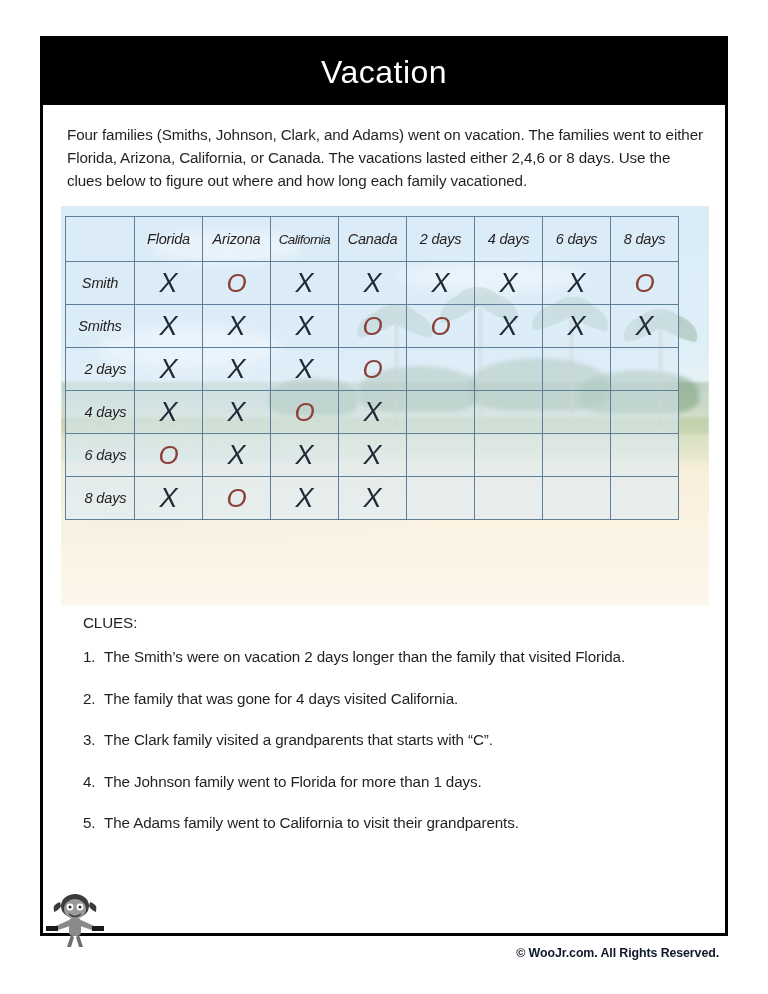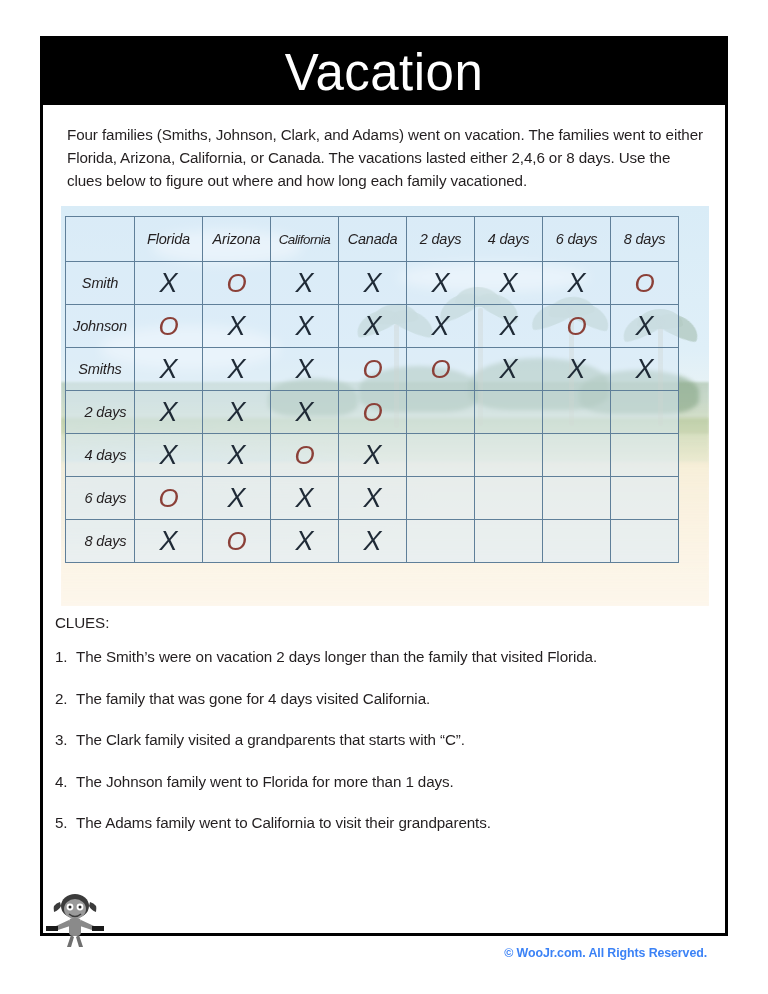--- a/index.html
+++ b/index.html
@@ -36,21 +36,21 @@
   
   .title-bar {
     height: 66px;
     background: #000000;
     display: flex;
     align-items: center;
     justify-content: center;
   }
   .title-text {
     color: #ffffff;
-    font-size: 51px;
+    font-size: 32px;
     font-weight: 400;
     letter-spacing: 0.5px;
     line-height: 1;
     font-family: "Liberation Sans", sans-serif;
   }
 
   
   .intro {
     margin: 18px 22px 12px 24px;
     font-size: 15.2px;
@@ -207,21 +207,21 @@
     font-size: 26px;
   }
   
   td.blank {
     border: none;
     background: transparent;
   }
 
   
   .clues {
-    margin: 8px 22px 0 12px;
+    margin: 8px 22px 0 40px;
   }
   .clues-heading {
     font-size: 15.2px;
     color: #231f20;
     margin-bottom: 16px;
     letter-spacing: -0.1px;
   }
   .clue {
     display: flex;
     font-size: 15.2px;
@@ -232,25 +232,25 @@
   }
   .clue-num {
     width: 21px;
     flex: 0 0 21px;
   }
   .clue-text { flex: 1; }
 
   
   .footer-note {
     position: absolute;
-    right: 18px;
+    right: 6px;
     bottom: -27px;
     font-size: 12.4px;
     font-weight: bold;
-    color: #3b82f6;
+    color: #0f172a;
     letter-spacing: -0.1px;
   }
   .mascot-wrap {
     position: absolute;
     left: 46px;
     top: 888px;
     width: 58px;
     height: 62px;
   }
 </style>
@@ -338,31 +338,20 @@
               <td class="cell mark-X">X</td>
               <td class="cell mark-O">O</td>
               <td class="cell mark-X">X</td>
               <td class="cell mark-X">X</td>
               <td class="cell mark-X">X</td>
               <td class="cell mark-X">X</td>
               <td class="cell mark-X">X</td>
               <td class="cell mark-O">O</td>
             </tr>
             <tr>
-              <td class="rowhead">Johnson</td>
-              <td class="cell mark-O">O</td>
-              <td class="cell mark-X">X</td>
-              <td class="cell mark-X">X</td>
-              <td class="cell mark-X">X</td>
-              <td class="cell mark-X">X</td>
-              <td class="cell mark-X">X</td>
-              <td class="cell mark-O">O</td>
-              <td class="cell mark-X">X</td>
-            </tr>
-            <tr>
               <td class="rowhead">Smiths</td>
               <td class="cell mark-X">X</td>
               <td class="cell mark-X">X</td>
               <td class="cell mark-X">X</td>
               <td class="cell mark-O">O</td>
               <td class="cell mark-O">O</td>
               <td class="cell mark-X">X</td>
               <td class="cell mark-X">X</td>
               <td class="cell mark-X">X</td>
             </tr>

